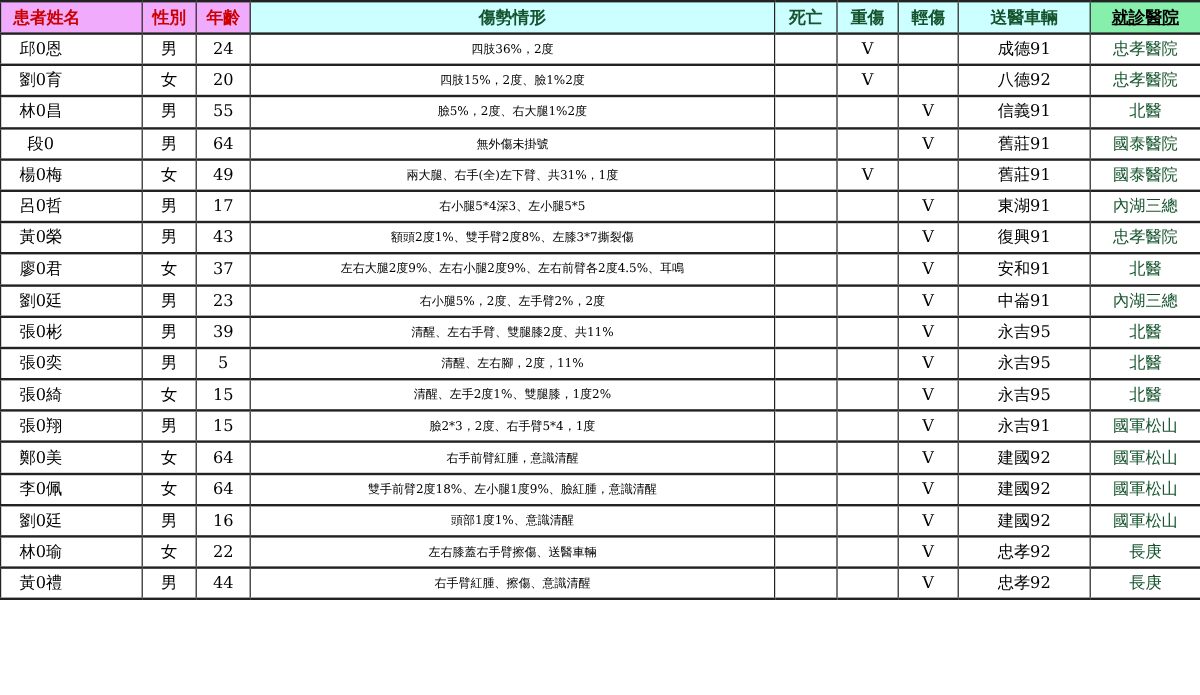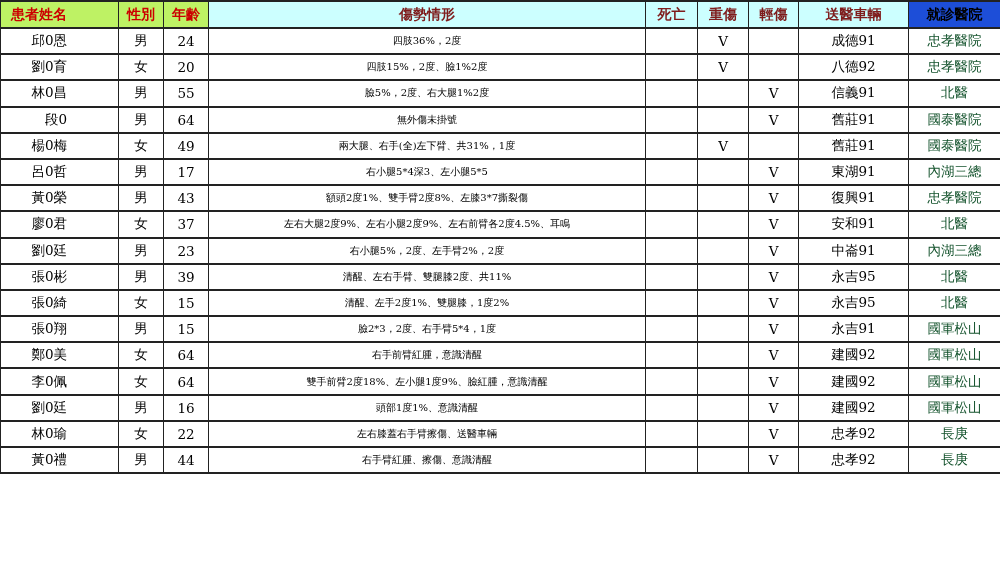--- a/index.html
+++ b/index.html
@@ -29,43 +29,44 @@
     white-space: nowrap;
     overflow: visible;
     color: #000000;
   }
   thead th {
     font-weight: bold;
     font-size: 14px;
     height: 25px;
   }
   th.hdr-green {
-    background: #bef264;
+    background: #f0abfc;
     color: #cc0000;
   }
   th.hdr-cyan {
     background: #ccffff;
-    color: #7f1d1d;
+    color: #14532d;
     margin-top: 12px;
   }
   th.hdr-plain {
-    background: #1d4ed8;
+    background: #86efac;
     color: #000000;
+    text-decoration: underline;
   }
   th.th-name {
     text-align: left;
     padding-left: 10px;
   }
   td.name-cell {
     text-align: left;
   }
   td.name-cell .name-inner {
     display: inline-block;
     width: 66px;
-    text-align: right;
+    text-align: center;
     white-space: nowrap;
   }
   td.injury-cell {
     font-size: 10px;
   }
   td.check-cell {
     font-size: 13.5px;
     letter-spacing: 0;
   }
   td.hospital-cell {
@@ -206,20 +207,31 @@
         <td class="gender-cell">男</td>
         <td class="age-cell">39</td>
         <td class="injury-cell">清醒、左右手臂、雙腿膝2度、共11%</td>
         <td class="check-cell"></td>
         <td class="check-cell"></td>
         <td class="check-cell">V</td>
         <td class="vehicle-cell">永吉95</td>
         <td class="hospital-cell">北醫</td>
       </tr>
       <tr>
+        <td class="name-cell"><div class="name-inner">張0奕</div></td>
+        <td class="gender-cell">男</td>
+        <td class="age-cell">5</td>
+        <td class="injury-cell">清醒、左右腳，2度，11%</td>
+        <td class="check-cell"></td>
+        <td class="check-cell"></td>
+        <td class="check-cell">V</td>
+        <td class="vehicle-cell">永吉95</td>
+        <td class="hospital-cell">北醫</td>
+      </tr>
+      <tr>
         <td class="name-cell"><div class="name-inner">張0綺</div></td>
         <td class="gender-cell">女</td>
         <td class="age-cell">15</td>
         <td class="injury-cell">清醒、左手2度1%、雙腿膝，1度2%</td>
         <td class="check-cell"></td>
         <td class="check-cell"></td>
         <td class="check-cell">V</td>
         <td class="vehicle-cell">永吉95</td>
         <td class="hospital-cell">北醫</td>
       </tr>

